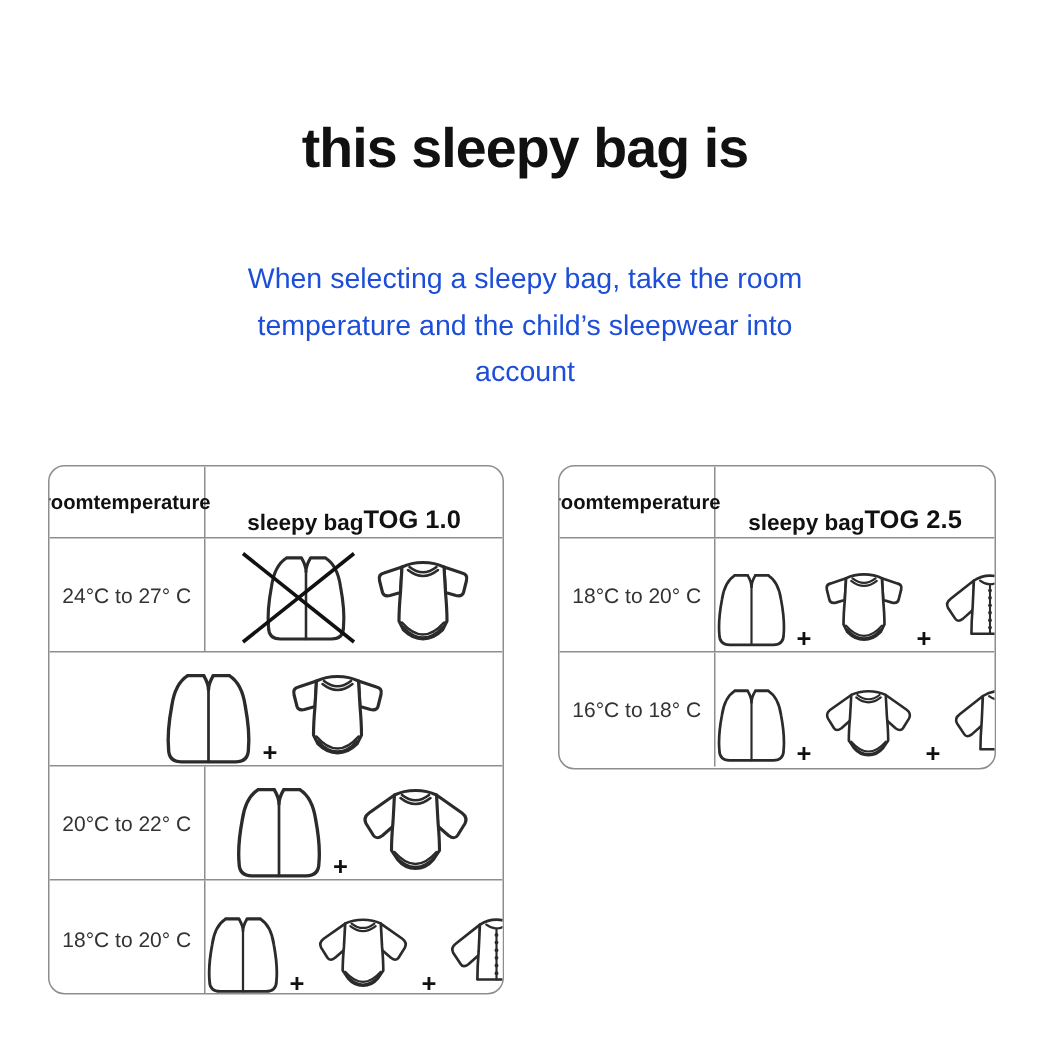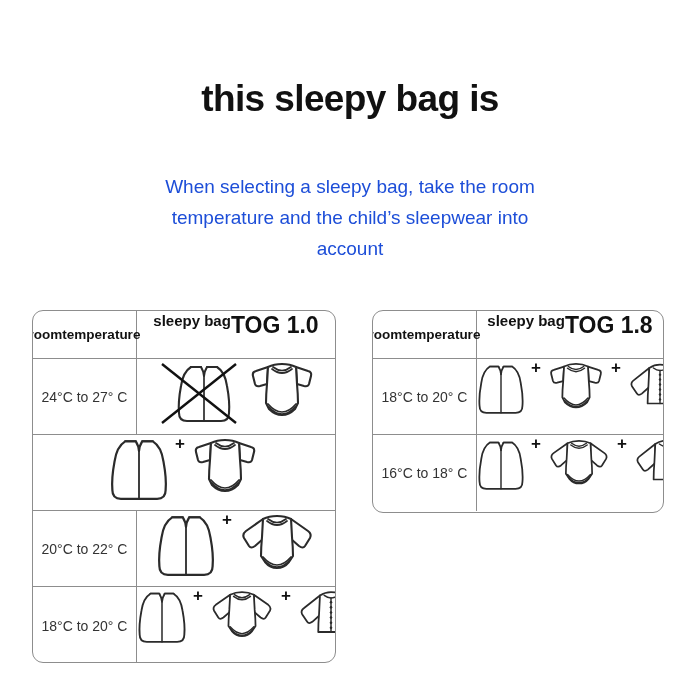--- a/index.html
+++ b/index.html
@@ -73,38 +73,38 @@
     text-align: center;
     flex: 0 0 auto;
   }
   .table-left  .cell-temp { width: 104px; }
   .table-right .cell-temp { width: 104px; }
 
   .cell-items {
     box-sizing: border-box;
     flex: 1 1 auto;
     display: flex;
-    align-items: flex-start;
+    align-items: flex-end;
     justify-content: center;
     gap: 6px;
   }
 
   
   .row.header { height: 48px; }
   .row.header .cell-temp,
   .row.header .cell-items {
     font-weight: bold;
     font-size: 13.5px;
     line-height: 1.28;
     color: #111;
     flex-direction: row;
     gap: 0;
   }
   .row.header .cell-items .hdr-l1 { font-size: 15px; }
-  .row.header .cell-items .hdr-l2 { font-size: 23px; }
+  .row.header .cell-items .hdr-l2 { font-size: 17px; }
 
   
   .row.body { height: 76px; }
   .table-left  .row.body.r4 { height: 77px; }
   .row.body .cell-temp {
     font-size: 14px;
     color: #333;
     font-weight: 400;
   }
 
@@ -274,21 +274,21 @@
 
 <div class="table table-right">
 
   <div class="row header">
     <div class="cell-temp">
       <span>room</span>
       <span>temperature</span>
     </div>
     <div class="cell-items">
       <span class="hdr-l1">sleepy bag</span>
-      <span class="hdr-l2">TOG 1.8</span>
+      <span class="hdr-l2">TOG 2.5</span>
     </div>
   </div>
 
   <div class="row body r1">
     <div class="cell-temp">18°C to 20° C</div>
     <div class="cell-items">
       <svg class="garment" width="48" height="58" viewBox="0 0 56 62">
         <g transform="translate(2,3)">
           <path class="ln" d="M13 3 L13 10 Q13 14 17 15 L21 16 Q23 17 23 13 L23 3 Z"></path>
           <path class="ln" d="M29 3 L29 13 Q29 17 31 16 L35 15 Q39 14 39 10 L39 3 Z"></path>

